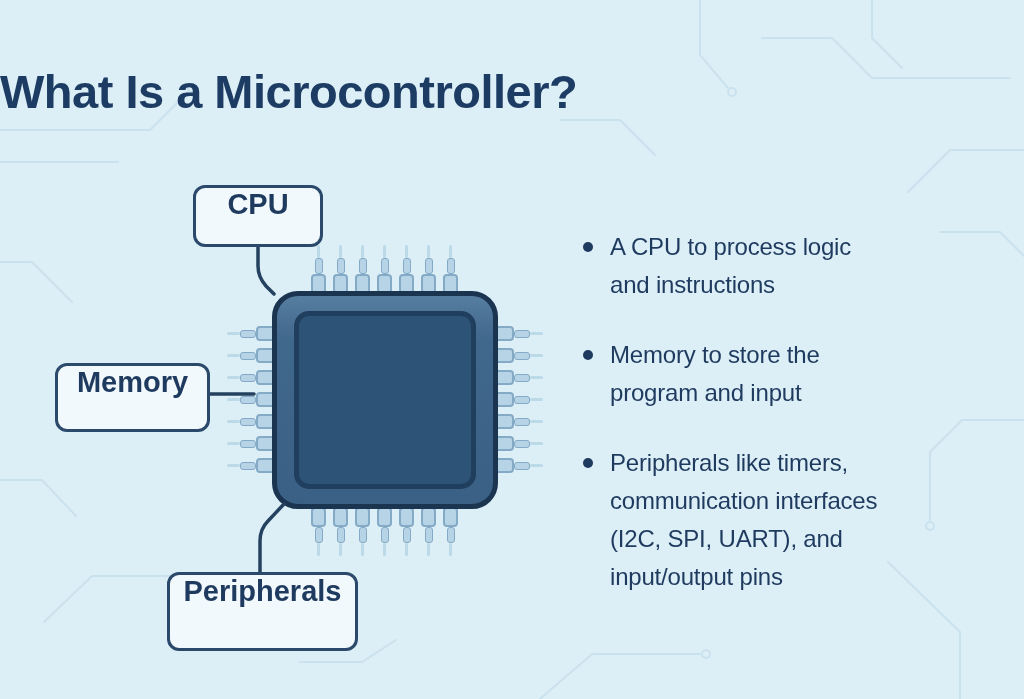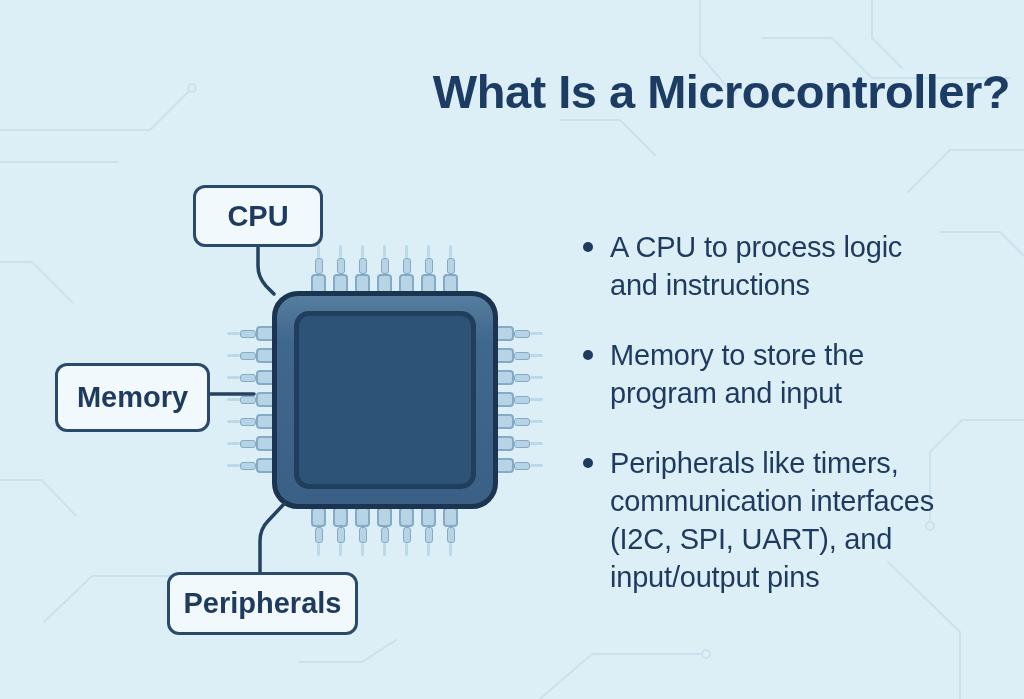--- a/index.html
+++ b/index.html
@@ -14,21 +14,21 @@
   body{
     position:relative;overflow:hidden;
     background:var(--background);
     font-family:"Liberation Sans", sans-serif;
   }
   svg.bg-traces{position:absolute;left:0;top:0;z-index:0;}
   svg.connectors{position:absolute;left:0;top:0;z-index:2;pointer-events:none;}
 
   .title{
     position:absolute;left:0;top:64px;width:1010px;
-    text-align:right;font-size:47px;font-weight:700;
+    text-align:left;font-size:47px;font-weight:700;
     color:var(--title);letter-spacing:-0.5px;z-index:3;
   }
 
   
   .chip{position:absolute;left:227px;top:245px;width:316px;height:311px;z-index:1;}
   .chip-body{
     position:absolute;left:45px;top:46px;width:226px;height:218px;
     background:linear-gradient(180deg,var(--chip-body-light) 0%,var(--chip-body) 22%,#3b6085 100%);
     border:5px solid var(--chip-border);border-radius:26px;
     display:flex;align-items:center;justify-content:center;z-index:2;
@@ -56,36 +56,36 @@
   .pin-row .stem{width:8px;height:16px;}
   .pin-row .collar{width:15px;height:20px;}
   .pin-col .trace{height:3px;width:13px;}
   .pin-col .stem{height:8px;width:16px;}
   .pin-col .collar{height:15px;width:20px;}
 
   
   .callout{
     position:absolute;z-index:3;
     background:var(--label-bg);border:3px solid var(--label-border);
-    border-radius:12px;display:flex;align-items:center;justify-content:center;
+    border-radius:12px;display:flex;justify-content:center;
     font-weight:700;font-size:29px;color:var(--text);
   }
   .callout.cpu{left:193px;top:185px;width:130px;height:62px;}
   .callout.memory{left:55px;top:363px;width:155px;height:69px;}
-  .callout.peripherals{left:167px;top:572px;width:191px;height:63px;}
+  .callout.peripherals{left:167px;top:572px;width:191px;height:79px;}
 
   
   .bullets{position:absolute;left:583px;top:228px;width:440px;list-style:none;z-index:3;}
   .bullets li{display:flex;gap:17px;margin-bottom:32px;}
   .bullets .dot{
     flex:0 0 10px;width:10px;height:10px;border-radius:50%;
     background:var(--text);margin-top:14px;
   }
   .bullets .bullet-text{
-    white-space:pre-line;font-size:29px;line-height:38px;
+    white-space:pre-line;font-size:24px;line-height:38px;
     font-weight:500;color:var(--text);letter-spacing:-0.2px;
   }
 </style>
 </head>
 <body>
 
 <svg class="bg-traces" width="1024" height="699" viewBox="0 0 1024 699">
   <g fill="none" stroke="#bcd9e8" stroke-width="2" stroke-linecap="round" opacity="0.55">
     <path d="M0 130 L150 130 L188 92"></path>
     <path d="M0 162 L118 162"></path>

